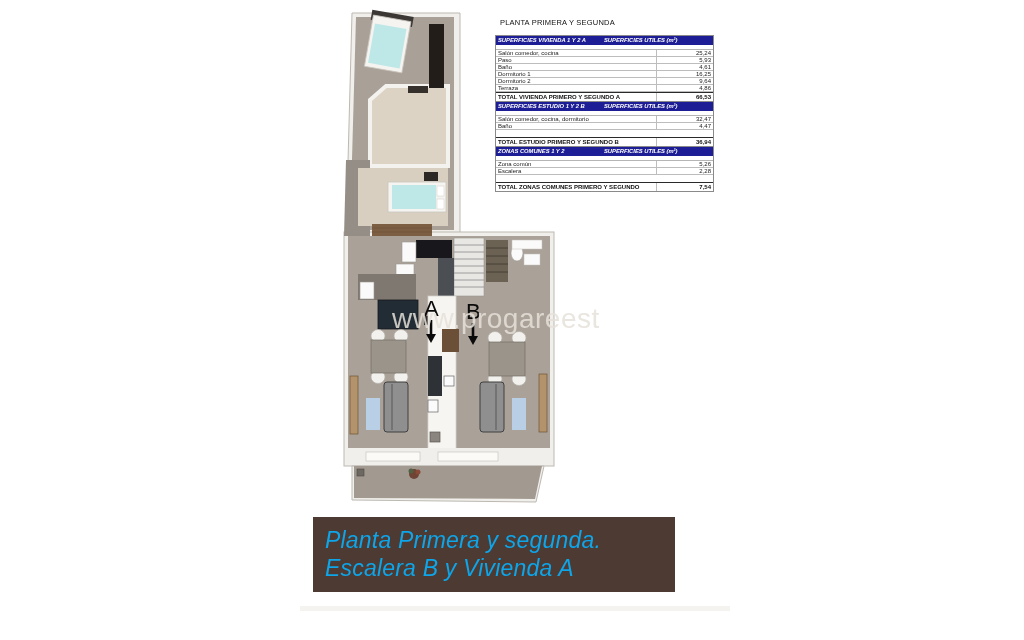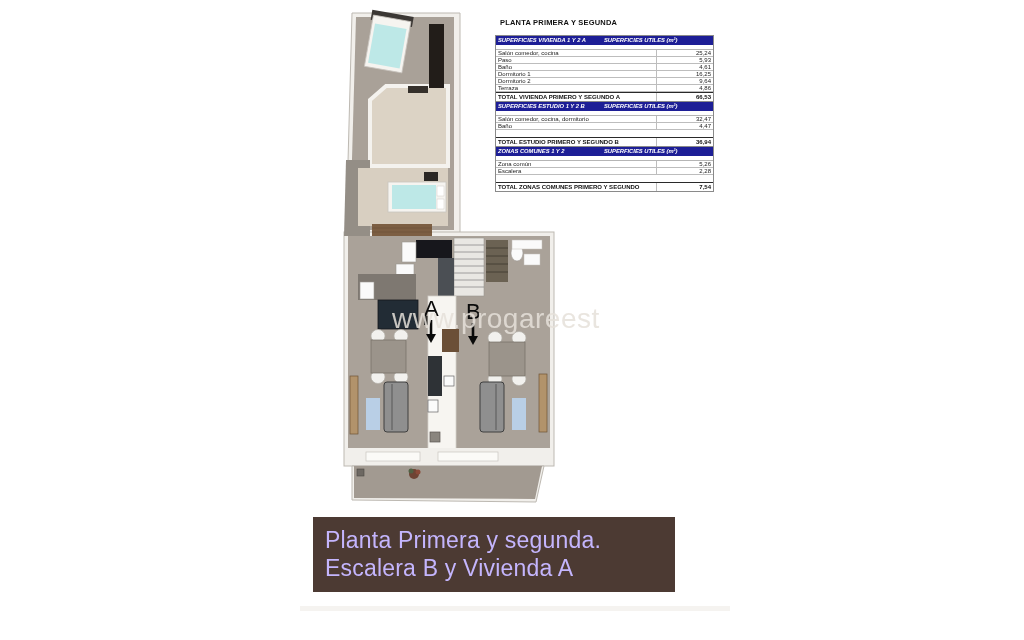--- a/index.html
+++ b/index.html
@@ -6,21 +6,21 @@
   html,body { background:#ffffff; }
   body { font-family: "Liberation Sans", sans-serif; }
   .page { position: relative; width: 1024px; height: 640px; background: #fff; overflow: hidden; }
 
   
   .plan-svg { position:absolute; left:0; top:0; width:1024px; height:640px; }
 
   
   .tables-title {
     position:absolute; left:500px; top:18px;
-    font-size:7.5px; font-weight:bold; color:#111; letter-spacing:.2px;
+    font-size:7.5px; font-weight:normal; color:#111; letter-spacing:.2px;
   }
   .dtable { position:absolute; left:495px; width:219px; border:0.8px solid #8a8a8a; background:#fff; }
   .t1 { top:35px; } .t2 { top:101px; } .t3 { top:146px; }
   .thead { display:flex; background:#1d1e96; color:#fff; height:9px; line-height:9px;
            font-size:5.8px; font-style:italic; font-weight:bold; white-space:nowrap; overflow:hidden; }
   .thead .hleft  { width:108px; padding-left:2px; }
   .thead .hright { flex:1; }
   .tgap  { height:5px; border-bottom:0.6px solid #b5b5b5; }
   .pregap{ height:7px; }
   .trow  { display:flex; height:7px; line-height:7px; font-size:6px; color:#1c1c1c;
@@ -28,22 +28,22 @@
   .trow .tlabel { flex:1; padding-left:2px; border-right:0.6px solid #bdbdbd; }
   .trow .tvalue { width:56px; text-align:right; padding-right:2px; }
   .ttotal { display:flex; height:9px; line-height:9px; font-size:6px; font-weight:bold; color:#111;
             border-top:1px solid #2a2a2a; white-space:nowrap; overflow:hidden; }
   .ttotal .tlabel { flex:1; padding-left:2px; border-right:0.6px solid #bdbdbd; }
   .ttotal .tvalue { width:56px; text-align:right; padding-right:2px; }
 
   
   .banner {
     position:absolute; left:313px; top:517px; width:362px; height:75px;
-    background:#4c3a33; color:#c4b5fd; padding:9px 0 0 12px;
-    font-size:23px; line-height:28px; letter-spacing:.2px;
+    background:#4c3a33; color:#0ea5e9; padding:9px 0 0 12px;
+    font-size:23px; line-height:28px; letter-spacing:.2px;font-style:italic;
   }
   .page-shadow { position:absolute; left:300px; top:606px; width:430px; height:5px; background:#f5f3f0; }
 </style>
 </head>
 <body>
 
 <div class="page">
 
   <svg class="plan-svg" viewBox="0 0 1024 640">
 

